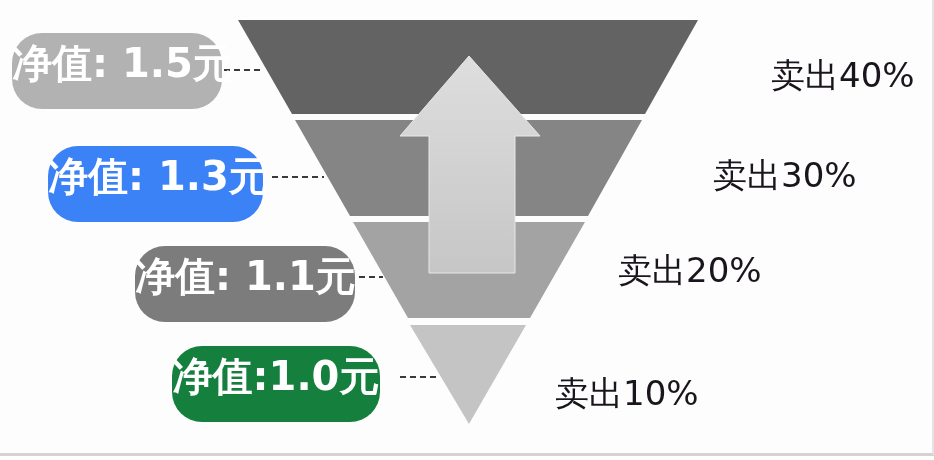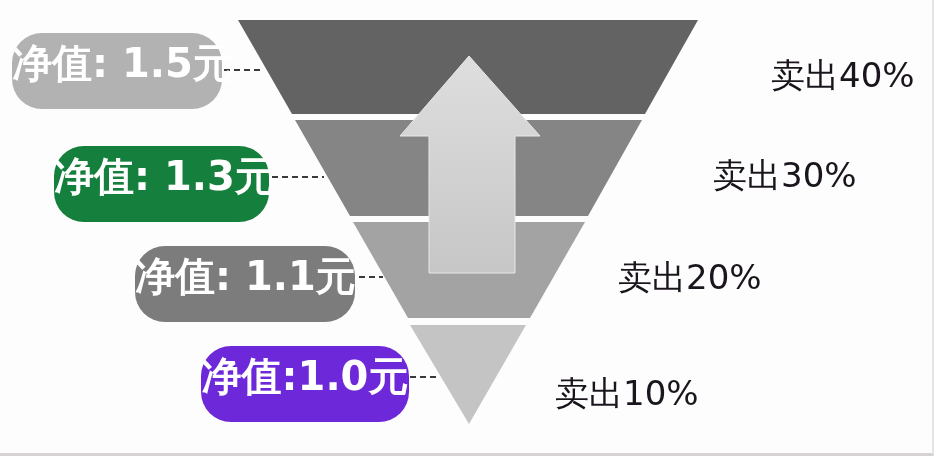--- a/index.html
+++ b/index.html
@@ -75,26 +75,26 @@
   <polygon points="295,120 642,120 588,216 350,216" fill="#858585"></polygon>
   <polygon points="353,222 585,222 530,318 408,318" fill="#a3a3a3"></polygon>
   <polygon points="410,325 526,325 469,424" fill="#c4c4c4"></polygon>
 
   <polygon points="469,56 540,136 515,136 515,273 429,273 429,136 400,136" fill="url(#arrowGrad)" stroke="#e8e8e8" stroke-width="1"></polygon>
 </svg>
 
 <div class="pill" style="left:12px; top:33px; width:210px; background:#b2b2b2;">
   <span>净值: 1.5元</span>
 </div>
-<div class="pill" style="left:54px; top:146px; width:215px; background:#15803d;">
+<div class="pill" style="left:48px; top:146px; width:215px; background:#3b82f6;">
   <span>净值: 1.3元</span>
 </div>
 <div class="pill" style="left:135px; top:246px; width:220px; background:#7c7c7c;">
   <span>净值: 1.1元</span>
 </div>
-<div class="pill" style="left:201px; top:346px; width:208px; background:#6d28d9;">
+<div class="pill" style="left:172px; top:346px; width:208px; background:#15803d;">
   <span>净值:1.0元</span>
 </div>
 
 <div class="sell-label" style="left:743px; top:55px;margin-left:28px;">卖出40%</div>
 <div class="sell-label" style="left:680px; top:155px;margin-left:33px;">卖出30%</div>
-<div class="sell-label" style="left:618px; top:257px;">卖出20%</div>
+<div class="sell-label" style="left:618px; top:250px;">卖出20%</div>
 <div class="sell-label" style="left:555px; top:357px;margin-top:16px;">卖出10%</div>
 
 </body></html>

